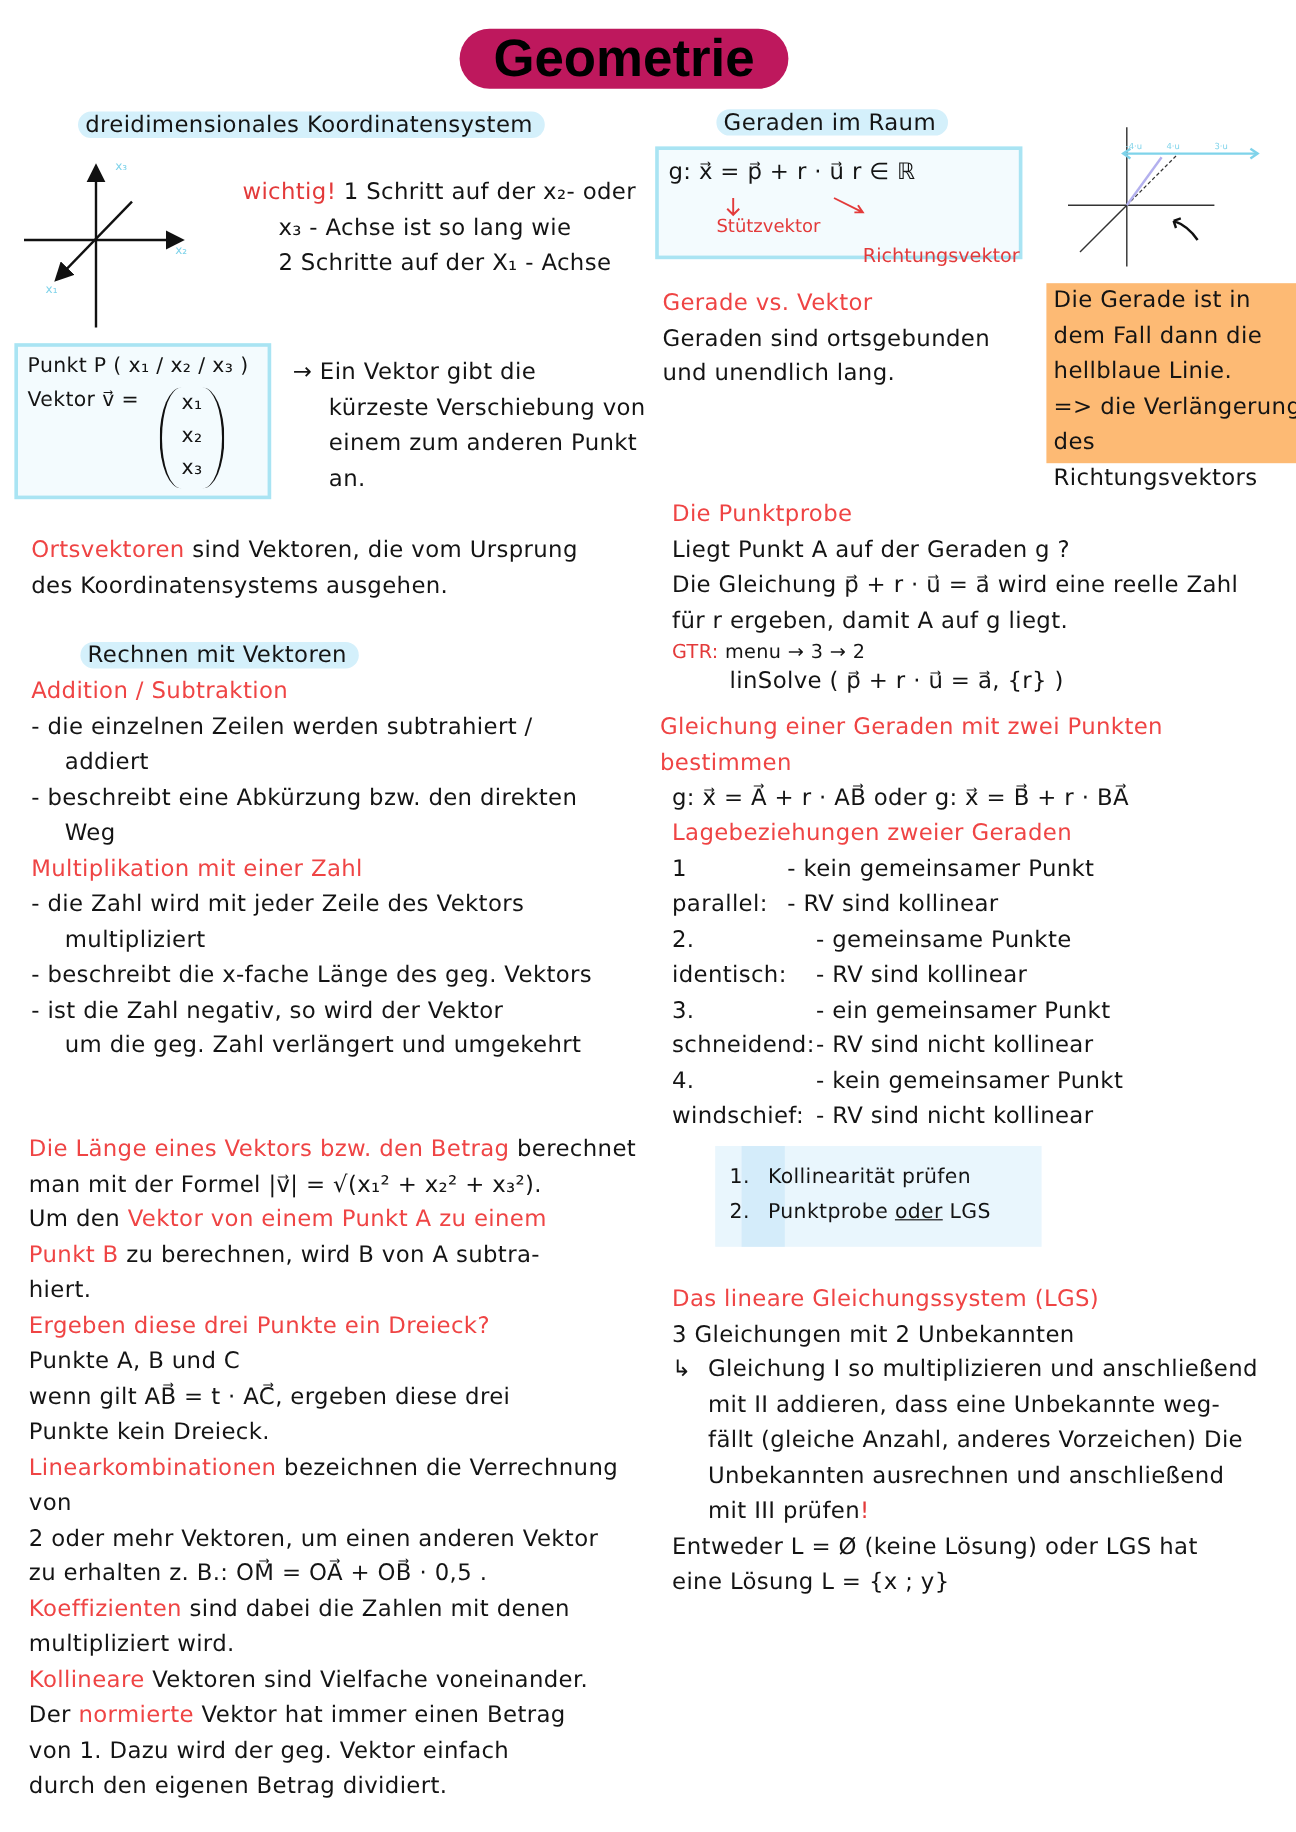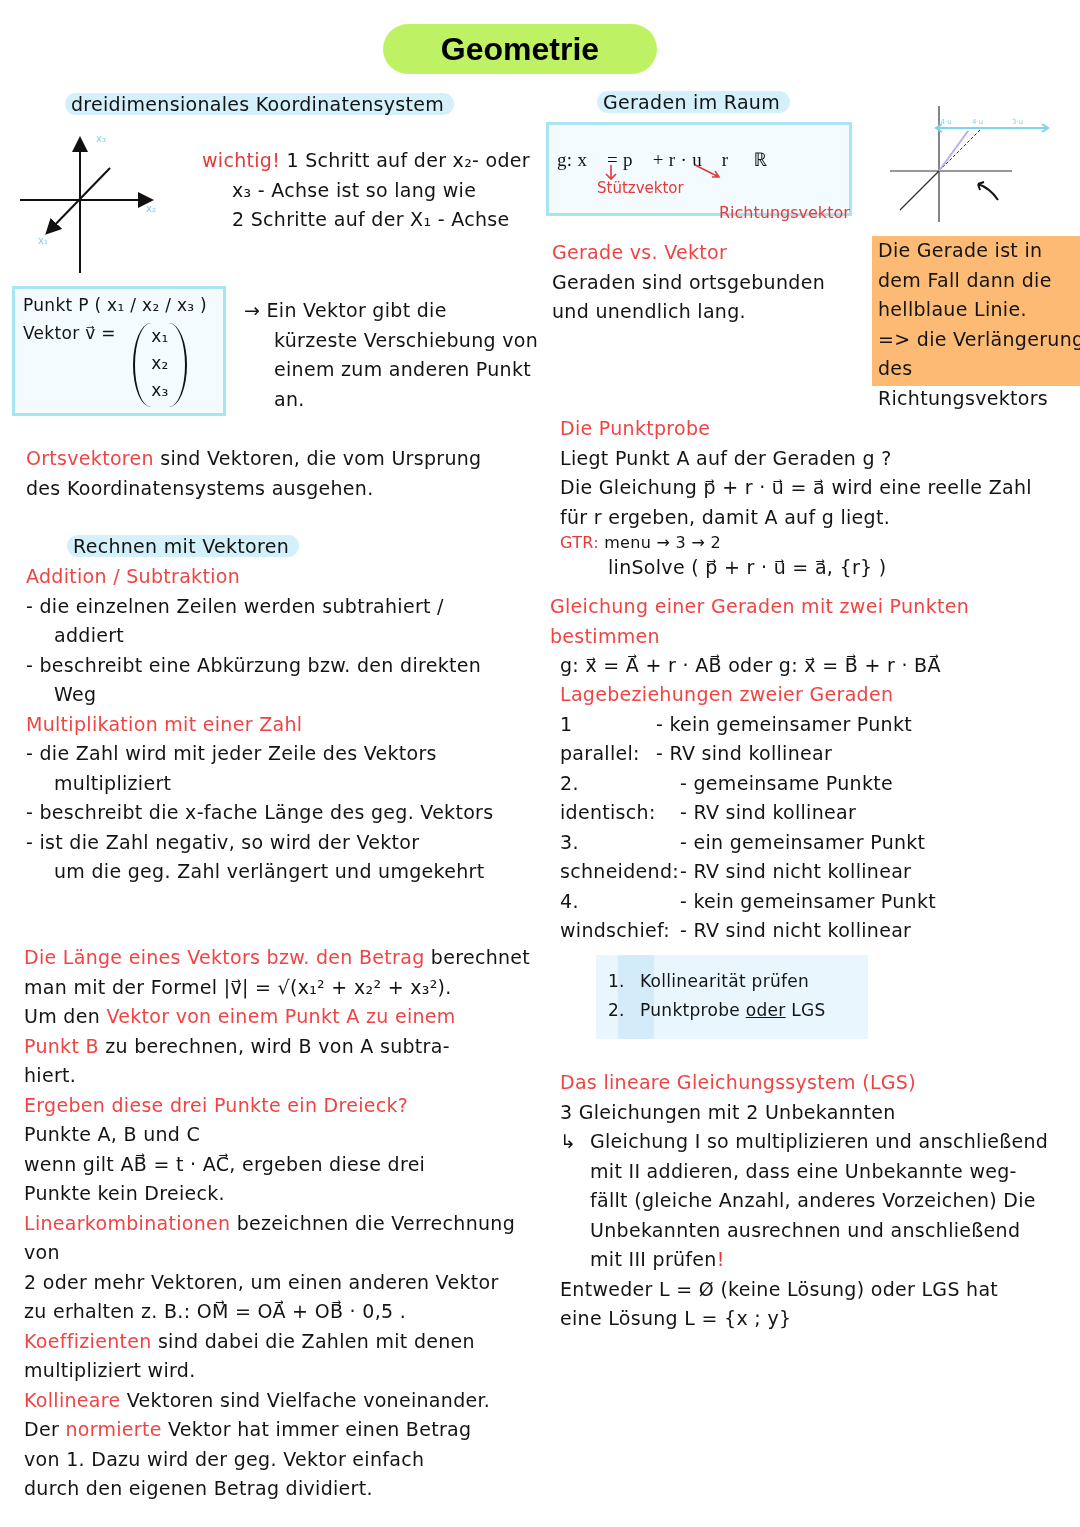--- a/index.html
+++ b/index.html
@@ -3,22 +3,22 @@
 <meta charset="utf-8">
 <style>
   html, body { margin:0; padding:0; background:#ffffff; }
   body { width:1080px; height:1527px; position:relative; overflow:hidden;
          font-family:"DejaVu Sans", sans-serif; color:#111; }
   .abs { position:absolute; }
   .hw { font-family:"DejaVu Sans", sans-serif; font-size:19px; line-height:29.5px; color:#141414; letter-spacing:0.3px; }
   .blue { color:#ef4444; }
   .red { color:#e33a3a; }
   .hl { background:#d4f0fb; border-radius:14px; padding:0 10px 0 6px;margin-left:45px; }
-  .title { left:383px; top:24px; width:274px; height:50px; background:#bef264; border-radius:26px;
-           font-family:"Liberation Sans", sans-serif; font-weight:bold; font-size:32px; line-height:50px;
+  .title { left:383px; top:24px; width:274px; height:50px; background:#be185d; border-radius:26px;
+           font-family:"Liberation Sans", sans-serif; font-weight:bold; font-size:44px; line-height:50px;
            text-align:center; color:#000; }
   .box { border:3px solid #a9e4f3; background:#f3fbfe; }
   .u { text-decoration:underline; }
   .small { font-size:17px; }
   .item { display:block; }
 </style>
 </head>
 <body>
 
 <div class="abs title">Geometrie</div>
@@ -106,21 +106,21 @@
   <div><span>Der </span><span class="blue">normierte</span><span>  Vektor  hat  immer  einen  Betrag</span></div>
   <div>von  1.  Dazu  wird  der  geg.  Vektor  einfach</div>
   <div>durch  den  eigenen  Betrag  dividiert.</div>
 </div>
 
 <div class="abs hw" style="left:552px; top:88px;">
   <span class="hl">Geraden  im  Raum</span>
 </div>
 
 <div class="abs box" style="left:546px; top:122px; width:300px; height:88px;">
-  <div class="hw" style="position:absolute; left:8px; top:20px;font-family:Liberation Serif, serif;">g: x⃗ = p⃗ + r · u⃗     r ∈ ℝ</div>
+  <div class="hw" style="position:absolute; left:8px; top:4px;">g: x⃗ = p⃗ + r · u⃗     r ∈ ℝ</div>
   <svg style="position:absolute; left:50px; top:36px;" width="140" height="30">
     <path d="M12,4 L12,18 M7,13 L12,18 L17,13" stroke="#e33a3a" stroke-width="1.6" fill="none"></path>
     <path d="M96,4 L120,16 M113,16 L120,16 L116,10" stroke="#e33a3a" stroke-width="1.6" fill="none"></path>
   </svg>
   <div class="abs red small" style="left:48px; top:54px; font-size:15px;">Stützvektor</div>
   <div class="abs red small" style="left:170px; top:42px; font-size:16px;margin-top:36px;">Richtungsvektor</div>
 </div>
 
 <svg class="abs" style="left:870px; top:100px;" width="200" height="130">
   <line x1="69" y1="122" x2="69" y2="6" stroke="#333" stroke-width="1.2"></line>

